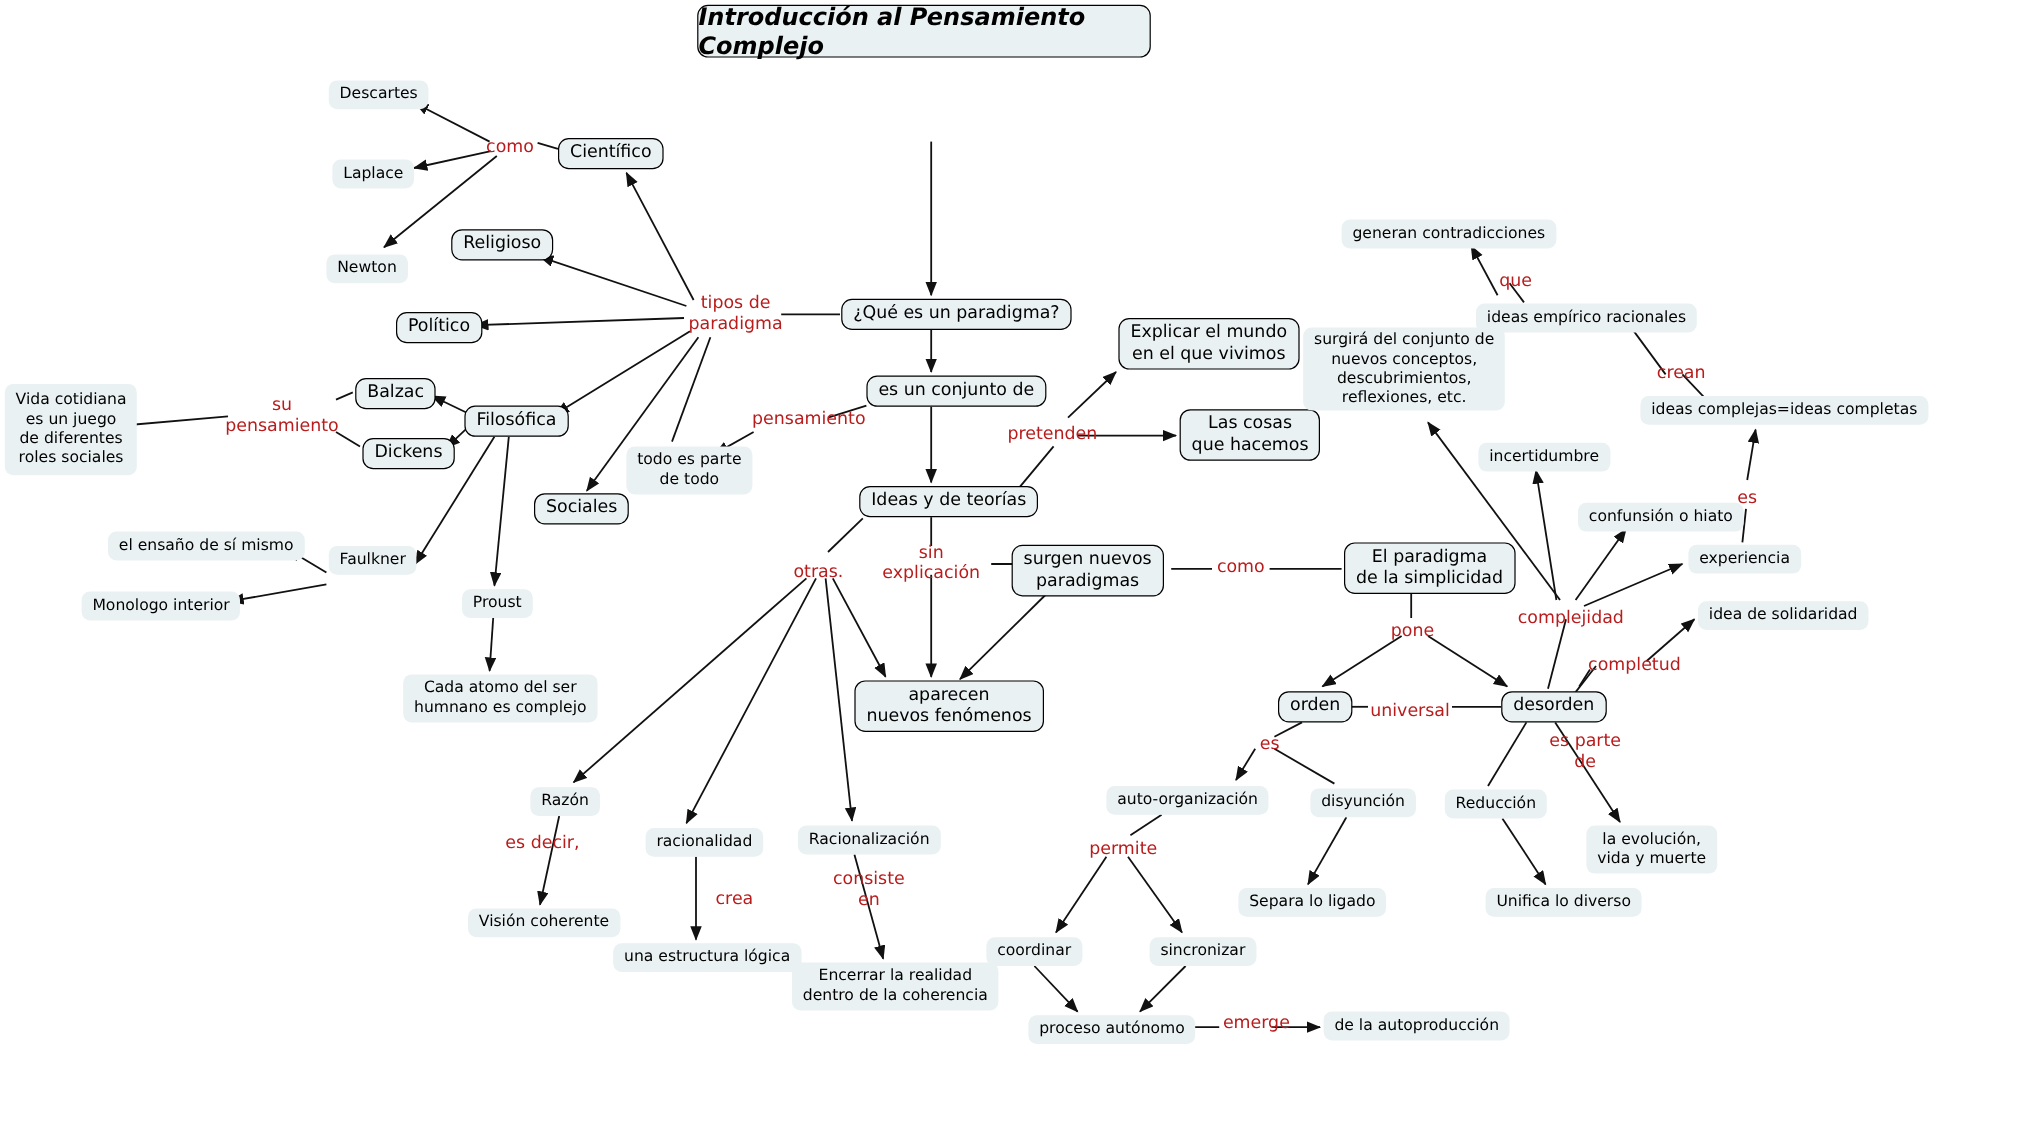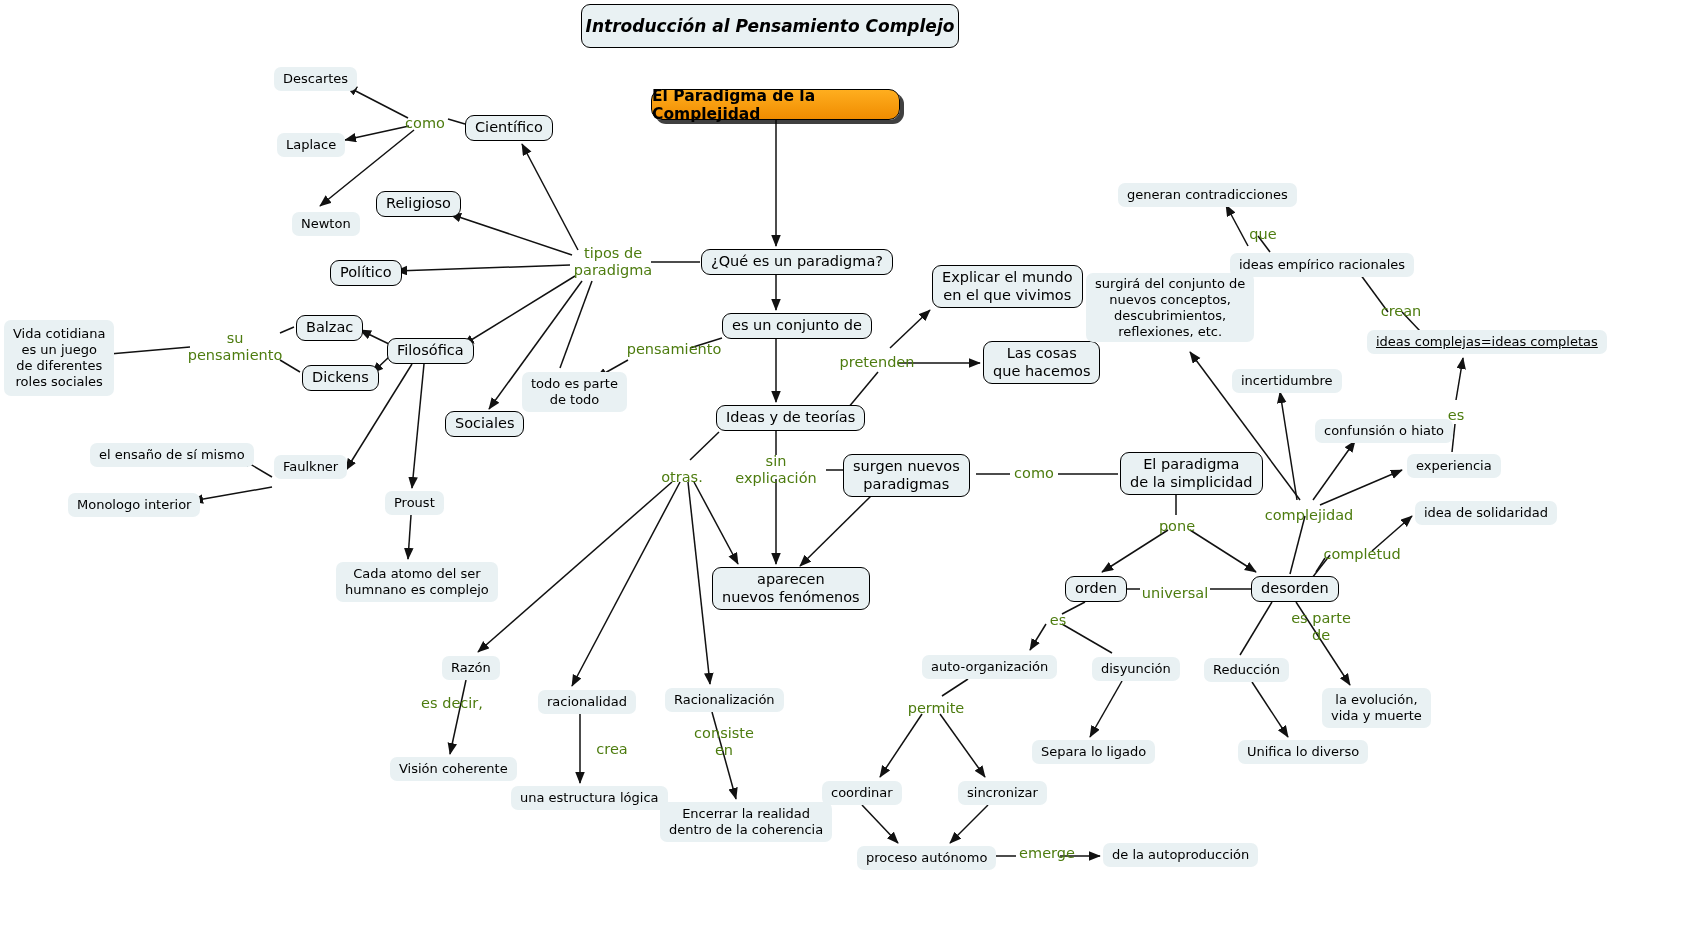--- a/index.html
+++ b/index.html
@@ -12,28 +12,28 @@
         display:flex;align-items:center;justify-content:center;text-align:center;
         color:#000;line-height:1.22;white-space:pre-line;}
 
   
   .plain{background:#e9f1f3;border-radius:7px;font-size:13px;padding:3px 9px;}
 
   
   .boxed{background:#e9f1f3;border:1.4px solid #000;border-radius:9px;font-size:14.5px;padding:3px 9px;}
 
   
-  .label{position:absolute;font-size:14.5px;color:#4d7c0f;background:transparent;
+  .label{position:absolute;font-size:14.5px;color:#b91c1c;background:transparent;
          text-align:center;line-height:1.18;white-space:pre-line;
          display:flex;align-items:center;justify-content:center;}
 
   
   .title-banner{position:absolute;background:#e9f1f3;border:1.4px solid #000;border-radius:9px;
                 display:flex;align-items:center;justify-content:center;
-                font-weight:bold;font-style:italic;font-size:17px;}
+                font-weight:bold;font-style:italic;font-size:20px;}
 
   
   .root{position:absolute;background:#f79709;
         background:linear-gradient(#ffae1f,#f08c00);
         border:1.6px solid #000;border-radius:11px;
         display:flex;align-items:center;justify-content:center;
         font-weight:bold;font-size:15.5px;color:#000;
         box-shadow:4px 4px 0 rgba(0,0,0,.75);}
 </style>
 </head>
@@ -161,28 +161,25 @@
 
       <line x1="1452" y1="452" x2="1455" y2="424"></line>
       <line x1="1456" y1="400" x2="1463" y2="358" marker-end="url(#ah)"></line>
     </g>
   </svg>
 
   <div class="title-banner" style="left:581px;top:4px;width:376px;height:42px;">
     <span>Introducción al Pensamiento Complejo</span>
   </div>
 
-  <div class="root" style="left:651px;top:89px;width:247px;height:29px;">
-    <span>El Paradigma de la Complejidad</span>
-  </div>
 
   <div id="node-layer">
       <div class="node plain" style="left: 274px; top: 67px; min-width: 66px; min-height: 24px;"><span>Descartes</span></div>
       <div class="node plain" style="left: 277px; top: 133px; min-width: 58px; min-height: 24px;"><span>Laplace</span></div>
-      <div class="node plain" style="left: 272px; top: 212px; min-width: 58px; min-height: 24px; margin-left: 20px;"><span>Newton</span></div>
+      <div class="node plain" style="left: 272px; top: 212px; min-width: 58px; min-height: 24px;"><span>Newton</span></div>
       <div class="node boxed" style="left: 465px; top: 115px; min-width: 72px; min-height: 26px;"><span>Científico</span></div>
       <div class="node boxed" style="left: 376px; top: 191px; min-width: 70px; min-height: 26px;"><span>Religioso</span></div>
       <div class="node boxed" style="left: 330px; top: 260px; min-width: 62px; min-height: 26px;"><span>Político</span></div>
       <div class="node boxed" style="left: 296px; top: 315px; min-width: 60px; min-height: 25px;"><span>Balzac</span></div>
       <div class="node boxed" style="left: 302px; top: 365px; min-width: 66px; min-height: 25px;"><span>Dickens</span></div>
       <div class="node boxed" style="left: 387px; top: 338px; min-width: 72px; min-height: 26px;"><span>Filosófica</span></div>
       <div class="node boxed" style="left: 445px; top: 411px; min-width: 64px; min-height: 25px;"><span>Sociales</span></div>
       <div class="node plain" style="left: 4px; top: 320px; min-width: 90px; min-height: 76px;"><span>Vida cotidiana
 es un juego
 de diferentes
@@ -207,21 +204,21 @@
       <div class="node boxed" style="left: 843px; top: 454px; min-width: 100px; min-height: 40px;"><span>surgen nuevos
 paradigmas</span></div>
       <div class="node boxed" style="left: 1120px; top: 452px; min-width: 112px; min-height: 42px;"><span>El paradigma
 de la simplicidad</span></div>
       <div class="node plain" style="left: 1086px; top: 273px; min-width: 137px; min-height: 68px;"><span>surgirá del conjunto de
 nuevos conceptos,
 descubrimientos,
 reflexiones, etc.</span></div>
       <div class="node plain" style="left: 1118px; top: 183px; min-width: 152px; min-height: 24px;"><span>generan contradicciones</span></div>
       <div class="node plain" style="left: 1230px; top: 253px; min-width: 156px; min-height: 24px;"><span>ideas empírico racionales</span></div>
-      <div class="node plain" style="left: 1367px; top: 330px; min-width: 195px; min-height: 24px; text-decoration: underline;"><span>ideas complejas=ideas completas</span></div>
+      <div class="node plain" style="left: 1367px; top: 330px; min-width: 195px; min-height: 24px;"><span>ideas complejas=ideas completas</span></div>
       <div class="node plain" style="left: 1232px; top: 369px; min-width: 95px; min-height: 24px;"><span>incertidumbre</span></div>
       <div class="node plain" style="left: 1315px; top: 419px; min-width: 120px; min-height: 24px;"><span>confunsión o hiato</span></div>
       <div class="node plain" style="left: 1407px; top: 454px; min-width: 82px; min-height: 24px;"><span>experiencia</span></div>
       <div class="node plain" style="left: 1415px; top: 501px; min-width: 122px; min-height: 24px;"><span>idea de solidaridad</span></div>
       <div class="node boxed" style="left: 1065px; top: 576px; min-width: 54px; min-height: 26px;"><span>orden</span></div>
       <div class="node boxed" style="left: 1251px; top: 576px; min-width: 72px; min-height: 26px;"><span>desorden</span></div>
       <div class="node plain" style="left: 922px; top: 655px; min-width: 118px; min-height: 24px;"><span>auto-organización</span></div>
       <div class="node plain" style="left: 1092px; top: 657px; min-width: 78px; min-height: 24px;"><span>disyunción</span></div>
       <div class="node plain" style="left: 1204px; top: 658px; min-width: 78px; min-height: 24px;"><span>Reducción</span></div>
       <div class="node plain" style="left: 1322px; top: 688px; min-width: 92px; min-height: 40px;"><span>la evolución,

